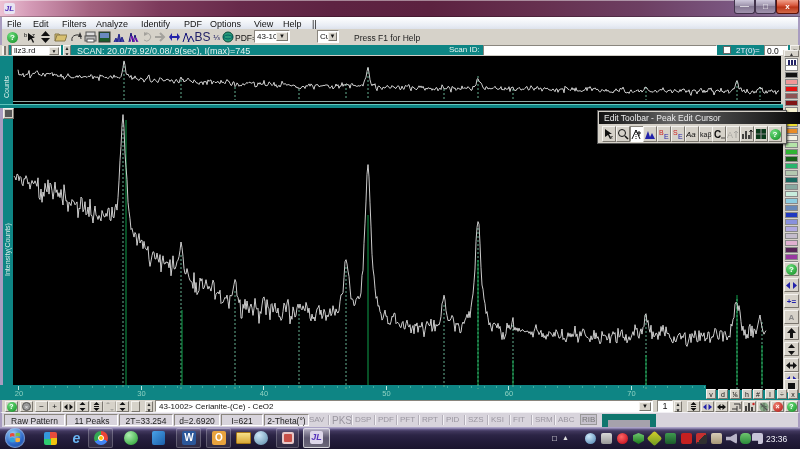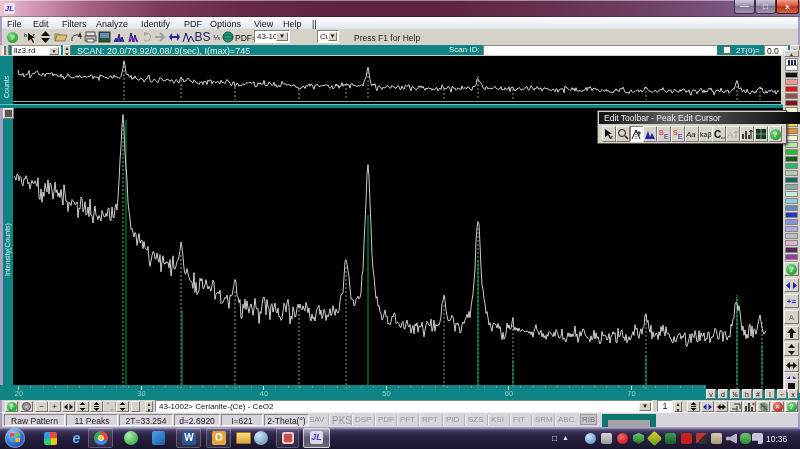--- a/index.html
+++ b/index.html
@@ -592,13 +592,13 @@
     <div class="abs" style="left:617px;top:6px;width:11px;height:11px;background:radial-gradient(circle at 40% 35%,#f66,#b01);border-radius:2px;border-radius:50%"></div>
     <div class="abs" style="left:633px;top:6px;width:11px;height:11px;background:linear-gradient(#6fc66f,#1a7a1a);border-radius:2px;clip-path:polygon(50% 0,100% 20%,100% 70%,50% 100%,0 70%,0 20%)"></div>
     <div class="abs" style="left:649px;top:6px;width:11px;height:11px;background:linear-gradient(135deg,#d8d12c,#6a9820);border-radius:2px;transform:rotate(45deg);border-radius:2px"></div>
     <div class="abs" style="left:665px;top:6px;width:11px;height:11px;background:linear-gradient(#3f9a4f,#1a5a2a);border-radius:2px;"></div>
     <div class="abs" style="left:681px;top:6px;width:11px;height:11px;background:#c42020;border-radius:2px;border-radius:2px"></div>
     <div class="abs" style="left:696px;top:6px;width:11px;height:11px;background:linear-gradient(135deg,#c43030 50%,#303030 50%);border-radius:2px;border-radius:2px"></div>
     <div class="abs" style="left:711px;top:6px;width:11px;height:11px;background:linear-gradient(#d8ccb8,#a89878);border-radius:2px;"></div>
     <div class="abs" style="left:726px;top:6px;width:11px;height:11px;background:#b8b4c8;border-radius:2px;clip-path:polygon(0 35%,40% 35%,100% 0,100% 100%,40% 65%,0 65%)"></div>
     <div class="abs" style="left:740px;top:6px;width:11px;height:11px;background:linear-gradient(#6fc66f,#2a8a3a);border-radius:2px;border-radius:40%"></div>
     <div class="abs" style="left:752px;top:6px;width:11px;height:11px;background:#c8c4d8;border-radius:2px;clip-path:polygon(0 0,100% 0,100% 100%,55% 100%,55% 70%,0 70%)"></div>
- <span class="abs" style="left:766px;top:7px;color:#f0f0f8;font-size:8.5px">10:36</span>
+ <span class="abs" style="left:766px;top:7px;color:#f0f0f8;font-size:8.5px">23:36</span>
 </div>
 </body></html>

